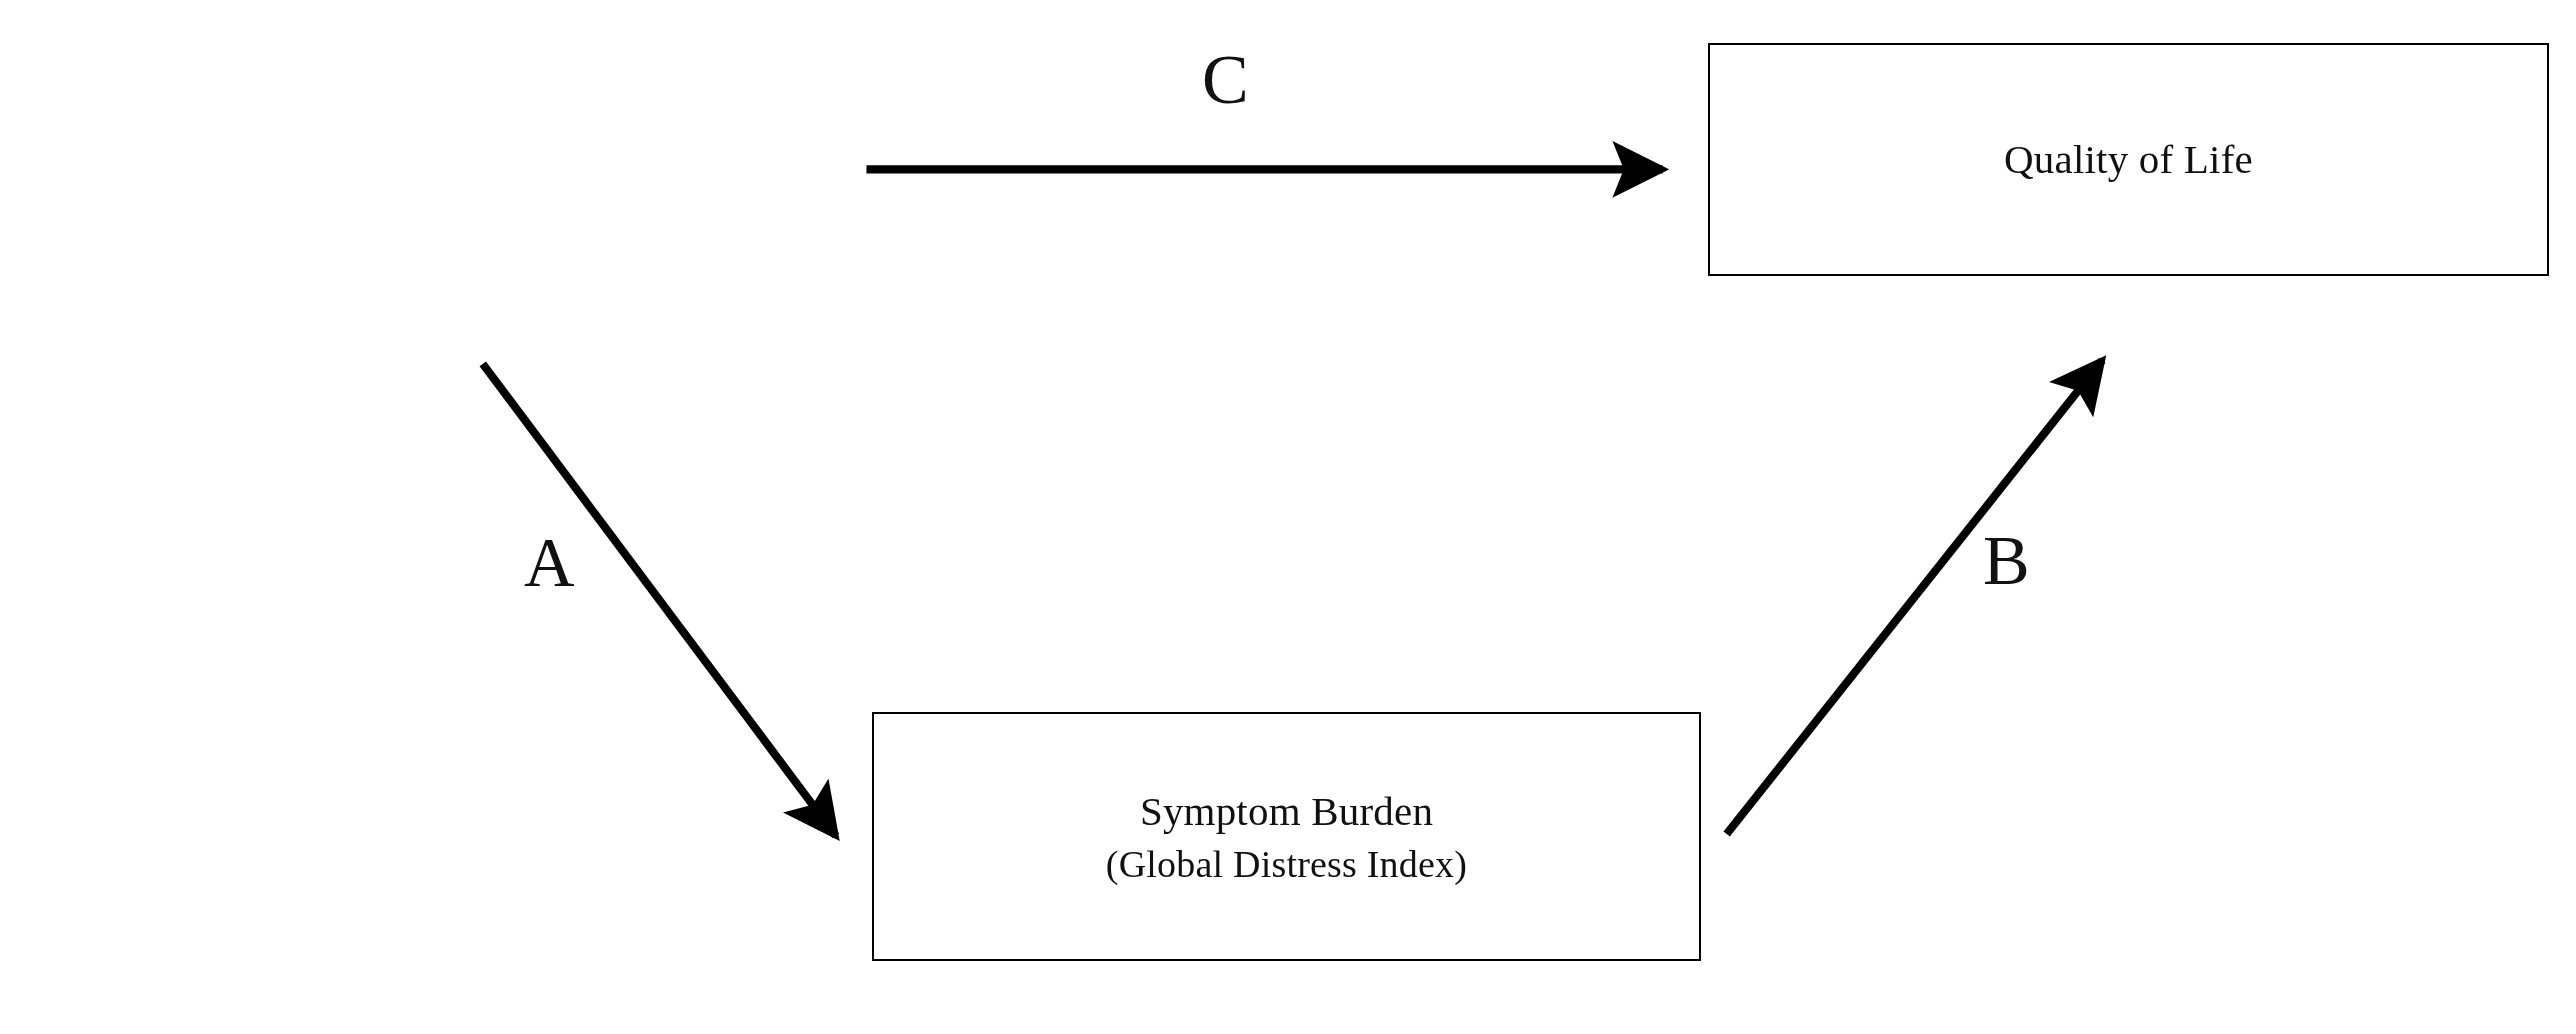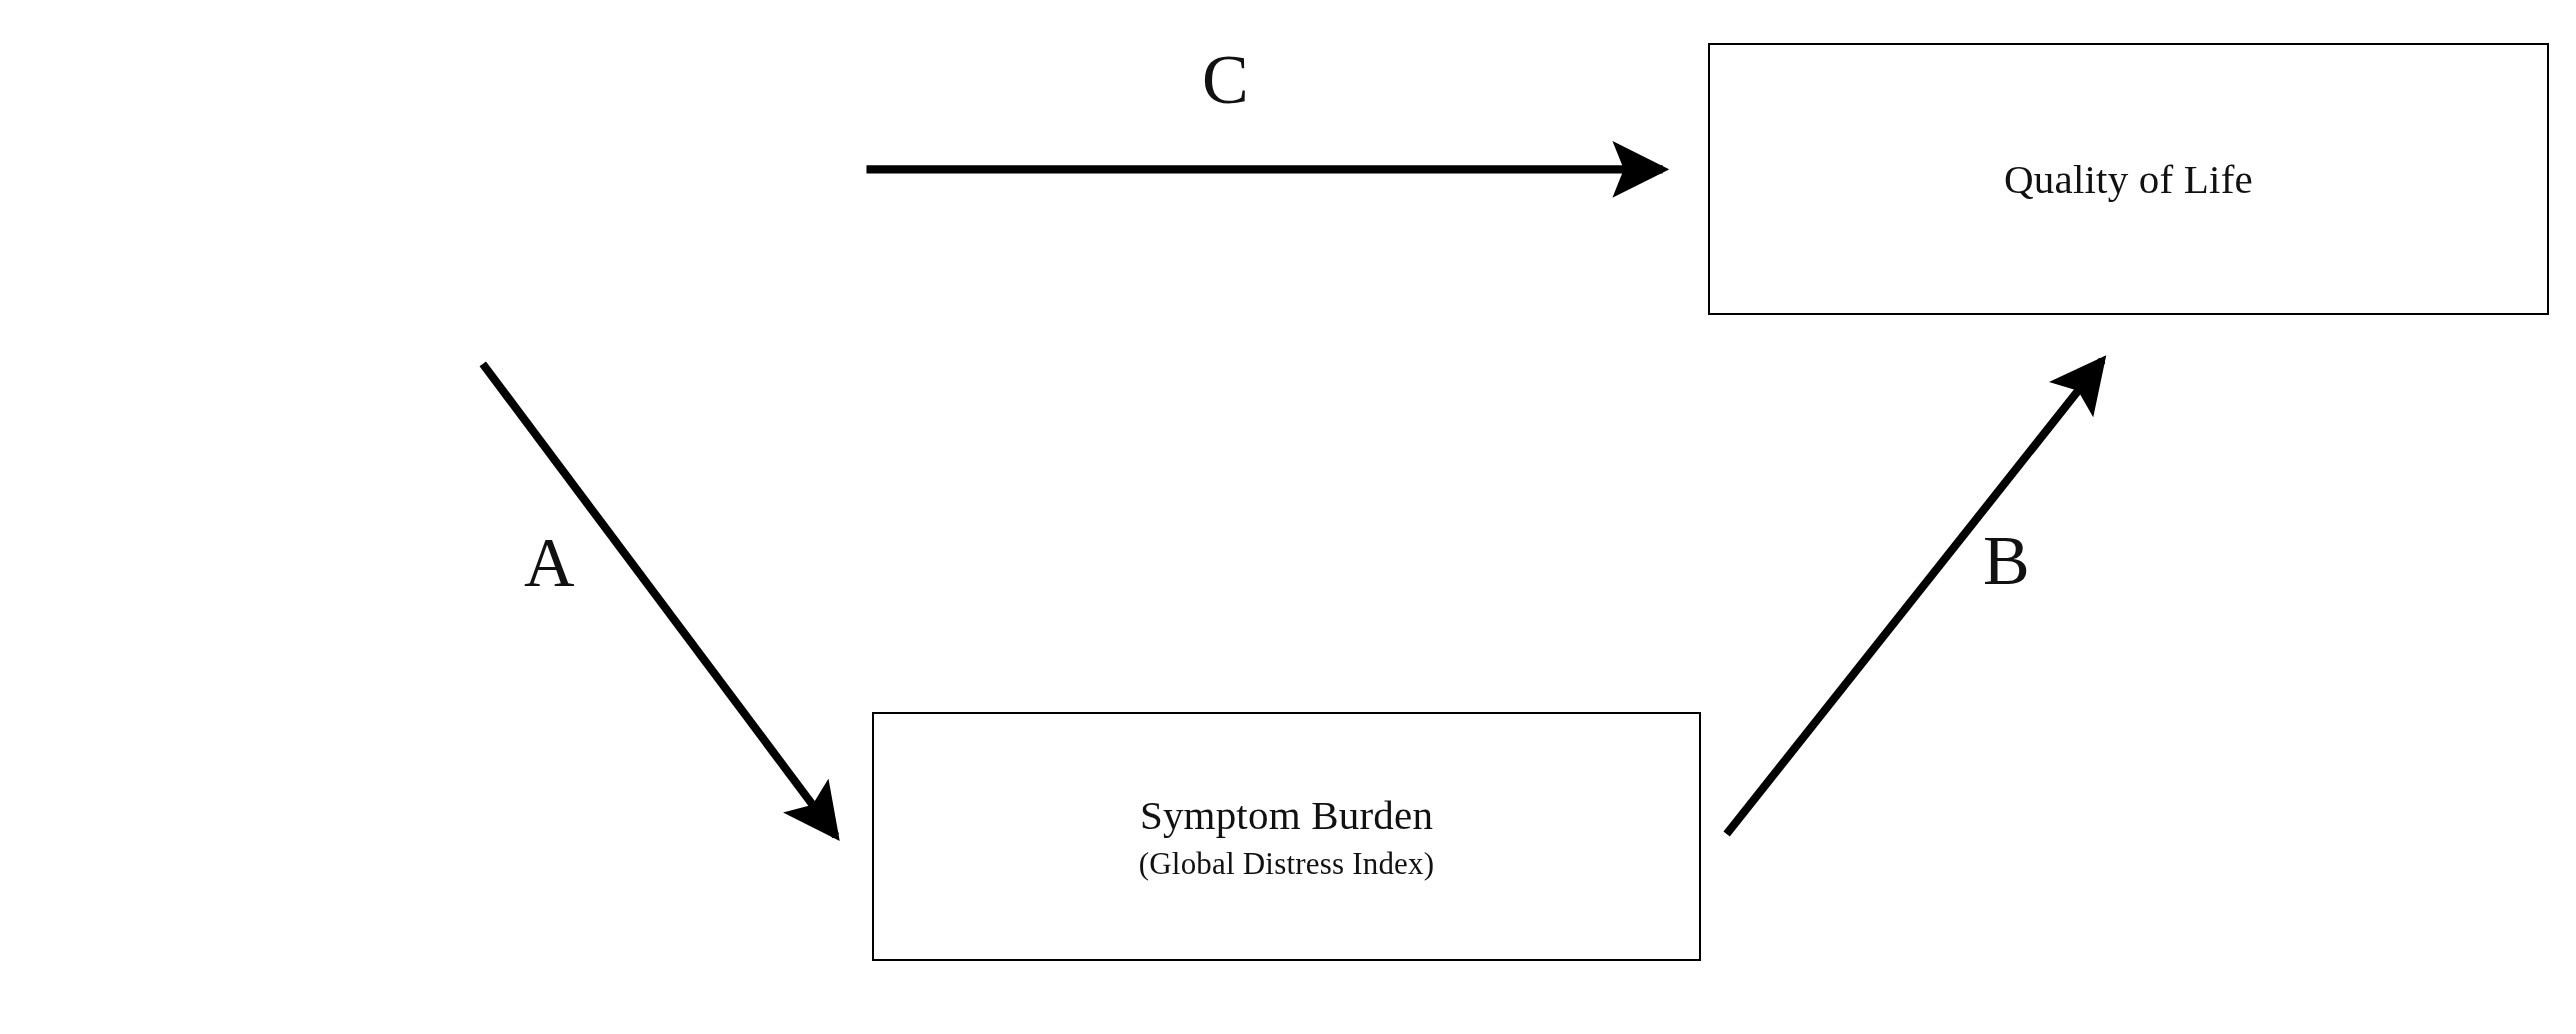--- a/index.html
+++ b/index.html
@@ -29,27 +29,27 @@
     text-align: center;
     color: #111111;
   }
   .node-line-primary {
     font-size: 41px;
     line-height: 1.32;
     letter-spacing: 0.2px;
     white-space: pre-line;
   }
   .node-line-secondary {
-    font-size: 31px;
+    font-size: 38px;
     line-height: 1.3;
     letter-spacing: 0.2px;
     margin-top: 1.8px;
   }
   #box-pip { left: 36px;   top: 43px;  width: 830px; height: 249px; }
-  #box-qol { left: 1708px; top: 43px;  width: 841px; height: 272px; }
+  #box-qol { left: 1708px; top: 43px;  width: 841px; height: 233px; }
   #box-sym { left: 872px;  top: 712px; width: 829px; height: 249px; }
 
   .edge-layer {
     position: absolute;
     left: 0;
     top: 0;
     width: 2576px;
     height: 1034px;
     pointer-events: none;
   }

